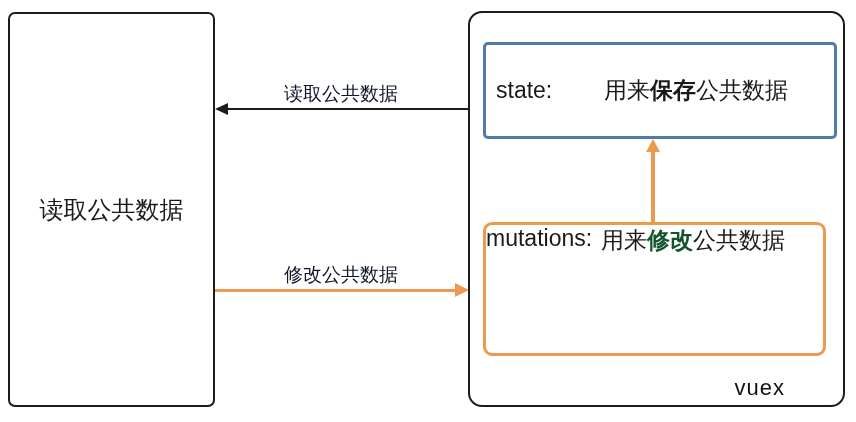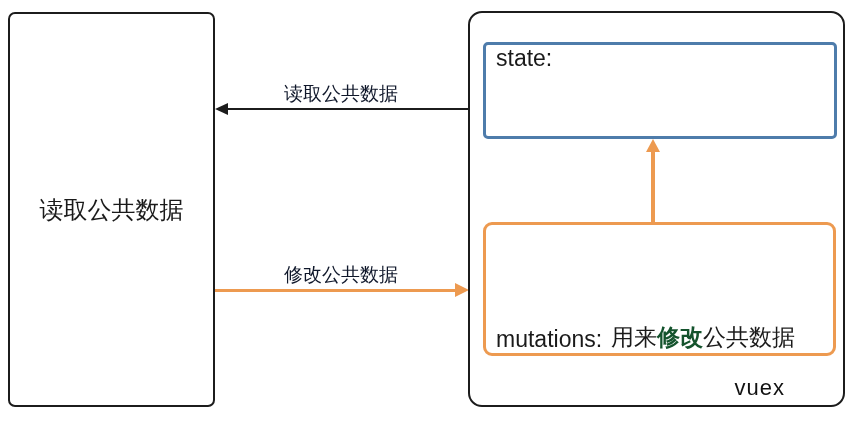--- a/index.html
+++ b/index.html
@@ -51,40 +51,39 @@
 
   
   .state-box {
     position: absolute;
     left: 483px; top: 42px;
     width: 338px; height: 91px;
     border: 3px solid #4e7cab;
     border-radius: 5px;
     background: #ffffff;
     display: flex;
-    align-items: flex-start;
+    align-items: center;
     padding-left: 10px;
     font-size: 23px;
   }
   .state-box .prefix {
     display: inline-block;
     width: 108px;
   }
 
   
   .mutations-box {
     position: absolute;
     left: 483px; top: 222px;
     width: 337px; height: 128px;
     border: 3px solid #ed9a50;
     border-radius: 9px;
     background: #ffffff;
     display: flex;
-    align-items: flex-end;
-    padding-left: 10px;
+    align-items: flex-start;
     font-size: 23px;
   }
   .mutations-box .prefix {
     margin-right: 9px;
   }
   .bold-black { font-weight: bold; color: #1a1a1a; }
   .bold-orange { font-weight: bold; color: #14532d; }
 
   
   .hline { position: absolute; }
@@ -166,20 +165,23 @@
   <div class="arrow-label modify-label">修改公共数据</div>
   <div class="hline modify-line"></div>
   <div class="modify-head"></div>
 
   <div class="vuex-container">
     <span class="vuex-label">vuex</span>
   </div>
 
   <div class="state-box">
     <span class="prefix">state:</span>
+    <span>
+      <span>用来</span><span class="bold-black">保存</span><span>公共数据</span>
+    </span>
   </div>
 
   <div class="mutations-box">
     <span class="prefix">mutations:</span>
     <span>
       <span>用来</span><span class="bold-orange">修改</span><span>公共数据</span>
     </span>
   </div>
 
   <div class="up-line"></div>

